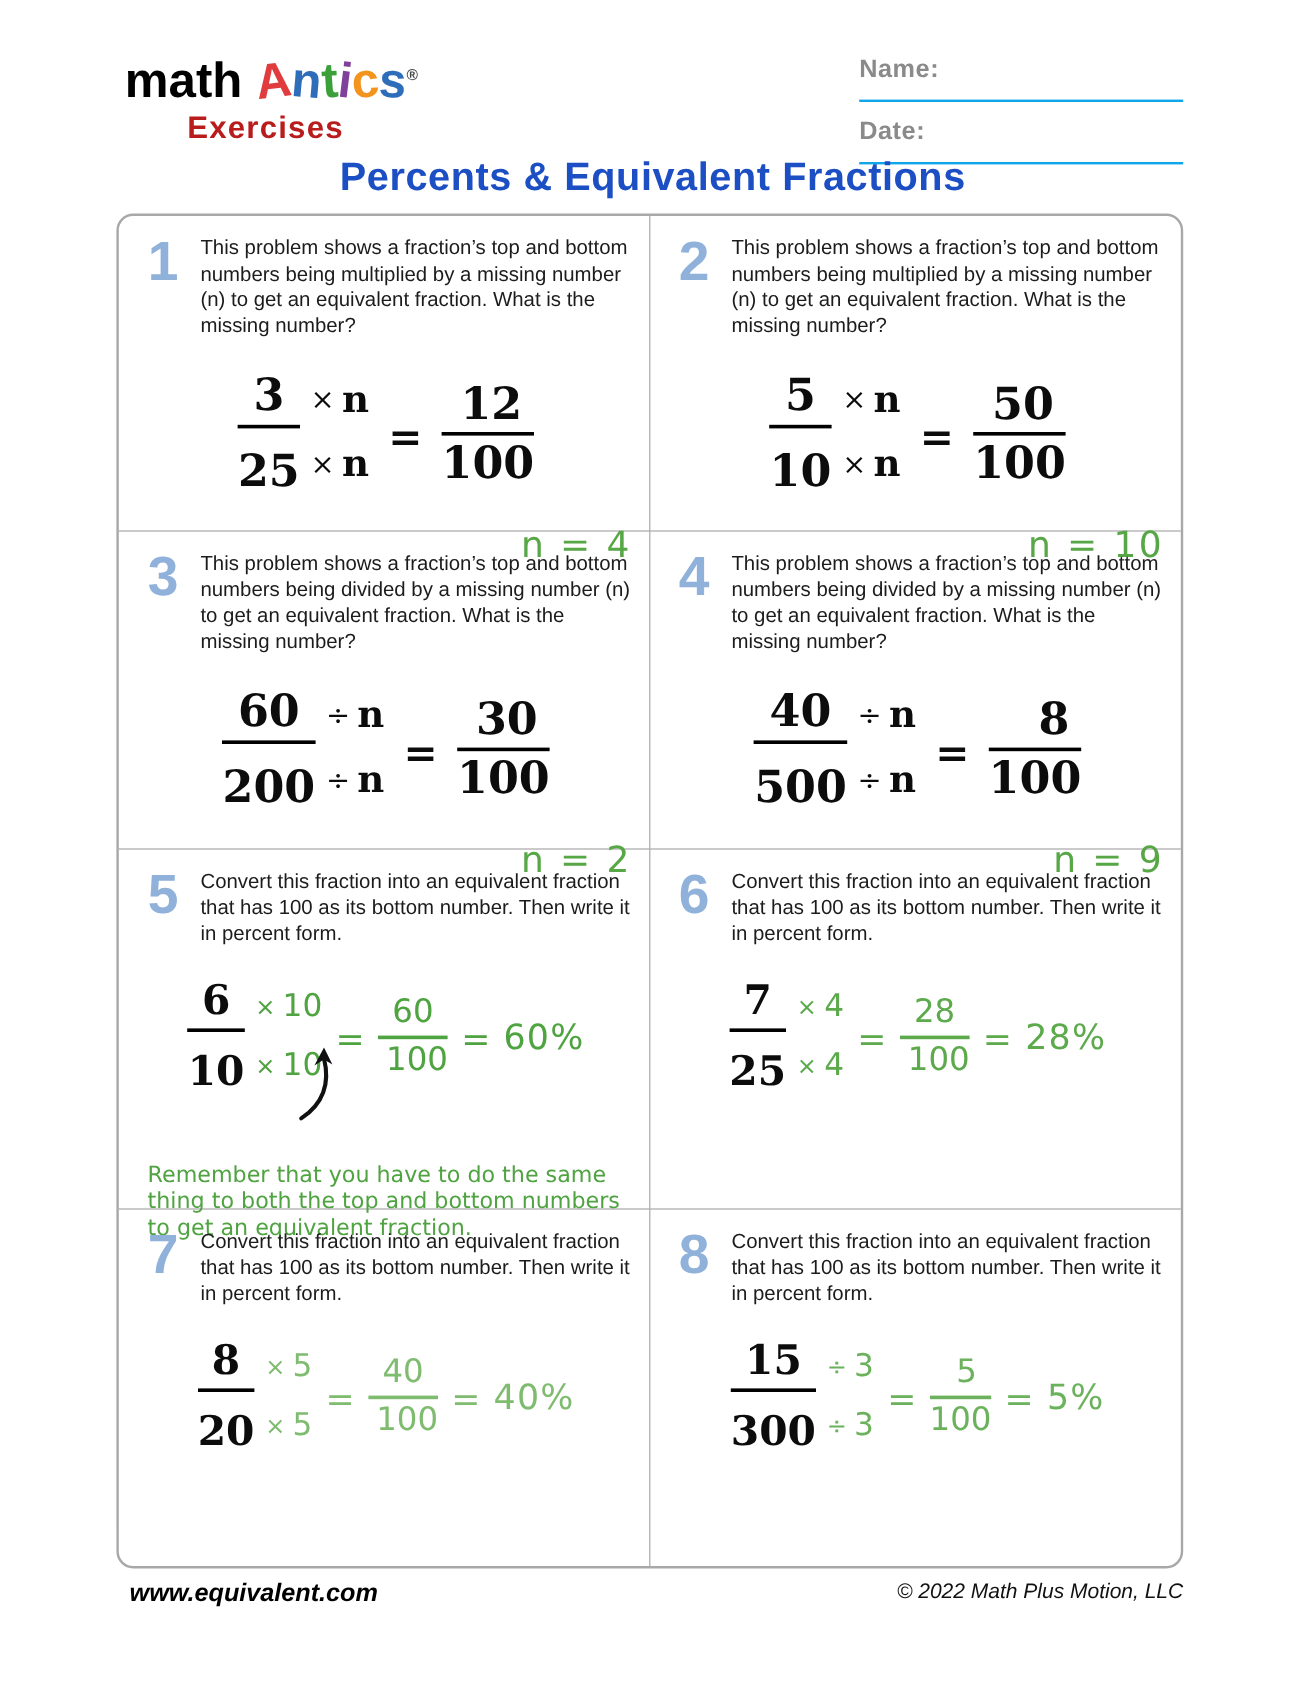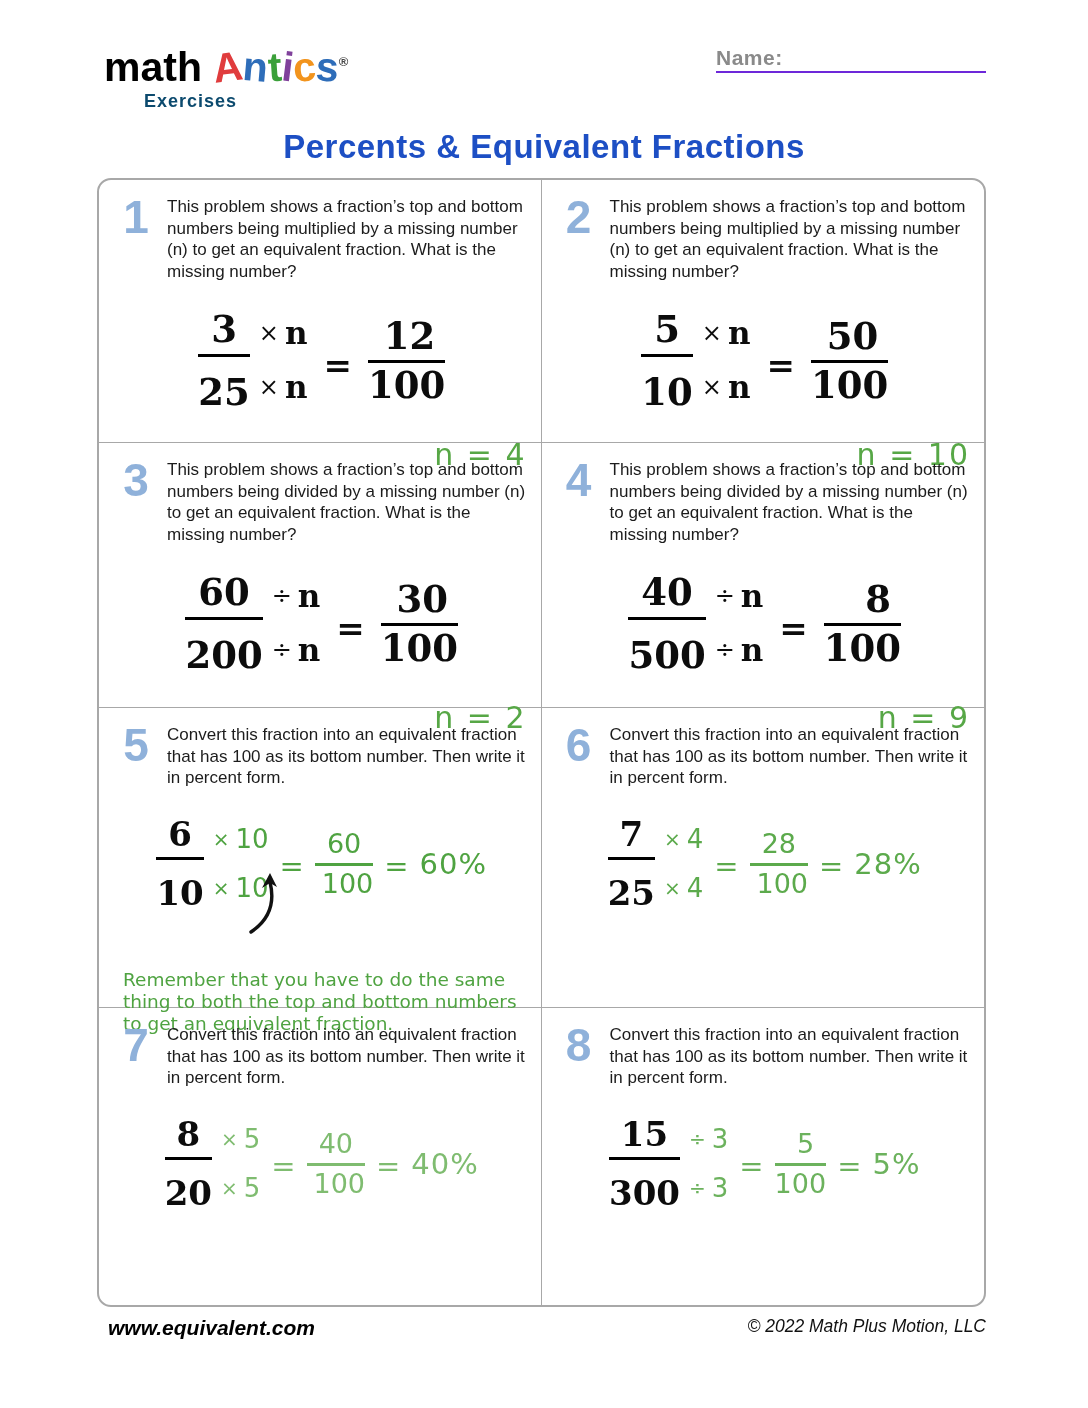--- a/index.html
+++ b/index.html
@@ -12,24 +12,24 @@
     --blue:#8fb1da; --grid:#a8a8a8; --title:#1d4fc4;
     --label:#8a8a8a; --g2:#5aa84b; --ink:#0c0c0c;
   }
 
   
   .logo { position:absolute; left:104px; top:44px; }
   .logo-line1 { font-size:41px; font-weight:bold; letter-spacing:0px; white-space:nowrap; }
   .logo-line1 .lw { color:#000; }
   .logo-line1 .lt { display:inline-block; }
   .logo-reg { font-size:13px; vertical-align:super; color:#444; }
-  .logo-sub { font-size:18px; font-weight:bold; color:#0c4a6e; margin:0 0 0 40px; letter-spacing:1px; }
+  .logo-sub { font-size:26px; font-weight:bold; color:#b91c1c; margin:0 0 0 52px; letter-spacing:1px; }
 
   .fields { position:absolute; left:716px; top:46px; width:270px; }
-  .field { border-bottom:2px solid #6d28d9; margin-bottom:13px; padding-bottom:1px; }
+  .field { border-bottom:2px solid #0ea5e9; margin-bottom:13px; padding-bottom:13px; }
   .flabel { color:var(--label); font-weight:bold; font-size:21px; letter-spacing:0.5px; }
 
   .title {
     position:absolute; top:128px; left:0; width:100%; text-align:center;
     font-size:33px; font-weight:bold; color:var(--title); letter-spacing:0.5px;
   }
 
   
   .grid {
     position:absolute; left:97px; top:178px; width:889px;
@@ -117,20 +117,24 @@
       <span class="lw">math</span><span id="antics-letters"> <span class="lt" style="color: rgb(224, 60, 61); transform: rotate(-7deg);">A</span><span class="lt" style="color: rgb(46, 109, 185); transform: rotate(5deg);">n</span><span class="lt" style="color: rgb(59, 160, 58); transform: rotate(-4deg);">t</span><span class="lt" style="color: rgb(128, 65, 155); transform: rotate(7deg);">i</span><span class="lt" style="color: rgb(242, 148, 29); transform: rotate(-5deg);">c</span><span class="lt" style="color: rgb(46, 109, 185); transform: rotate(4deg);">s</span></span><span class="logo-reg">®</span>
     </div>
     <div class="logo-sub">Exercises</div>
   </div>
 
   <div class="fields">
     <div class="field">
       <span class="flabel">Name:</span>
       <span></span>
     </div>
+    <div class="field">
+      <span class="flabel">Date:</span>
+      <span></span>
+    </div>
   </div>
 
   <div class="title">Percents &amp; Equivalent Fractions</div>
 
   <div class="grid">
       <div class="cell bR bB" style="--g: #57a746;">
         <div class="cell-head">
           <span class="pnum">1</span>
           <p class="ptext">This problem shows a fraction’s top and bottom numbers being multiplied by a missing number (n) to get an equivalent fraction. What is the missing number?</p>
         </div>

